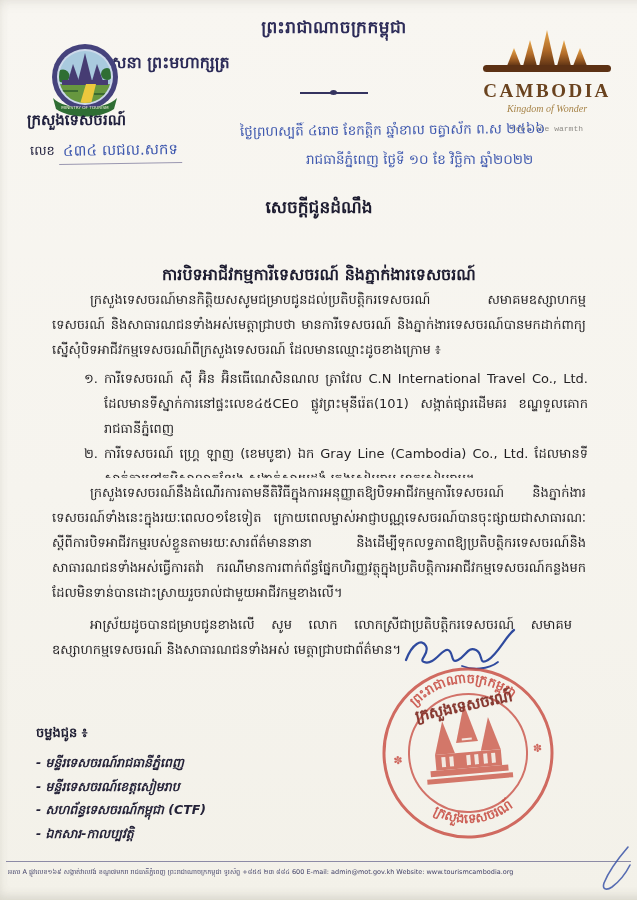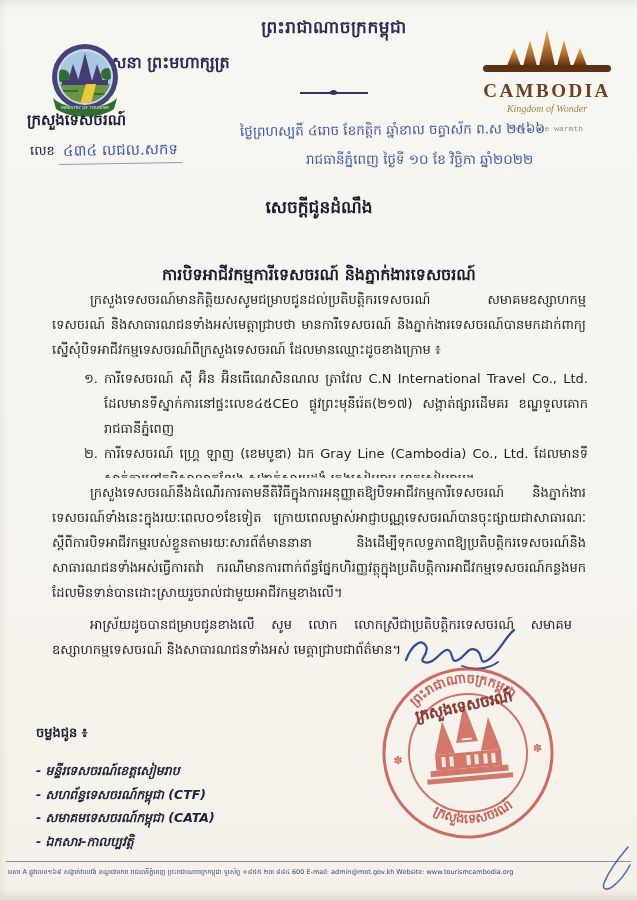--- a/index.html
+++ b/index.html
@@ -41,21 +41,21 @@
   .li-no{flex:0 0 20px;}
   .li-text{flex:1;text-align:justify;}
   
   .signature{top:626px;left:402px;width:118px;height:56px;}
   
   .stamp{top:664px;left:379px;width:178px;height:178px;transform:rotate(-5deg);opacity:.92;}
   .stamp-overlay{position:absolute;top:32px;left:4px;width:170px;text-align:center;font-size:15px;font-weight:bold;
                  color:#7e2a22;transform:rotate(-7deg);text-shadow:0 0 1px rgba(126,42,34,.5);}
   
   .cc{top:724px;left:36px;width:250px;}
-  .cc-label{font-size:13px;font-weight:bold;color:#1f1e33;margin-bottom:16px;}
+  .cc-label{font-size:13px;font-weight:bold;color:#1f1e33;margin-bottom:8px;}
   .cc-item{font-size:12.5px;line-height:23.5px;font-weight:600;color:#242238;font-style:italic;}
   
   .footer-rule{top:861px;left:6px;width:625px;height:1px;background:#8d8ba6;}
   .footer-text{top:868px;left:8px;width:622px;font-size:6.5px;color:#3f3f66;white-space:nowrap;overflow:hidden;}
   .corner-mark{top:843px;left:578px;width:56px;height:52px;}
 </style>
 </head>
 <body>
 
 <div class="page">
@@ -123,21 +123,21 @@
   <div class="abs date-civil hw">រាជធានីភ្នំពេញ ថ្ងៃទី ១០ ខែ វិច្ឆិកា ឆ្នាំ២០២២</div>
 
   <div class="abs title1">សេចក្តីជូនដំណឹង</div>
   <div class="abs title3">ការបិទអាជីវកម្មការីទេសចរណ៍ និងភ្នាក់ងារទេសចរណ៍</div>
 
   <div class="abs p p1">ក្រសួងទេសចរណ៍មានកិត្តិយសសូមជម្រាបជូនដល់ប្រតិបត្តិករទេសចរណ៍ សមាគមឧស្សាហកម្មទេសចរណ៍ និងសាធារណជនទាំងអស់មេត្តាជ្រាបថា មានការីទេសចរណ៍ និងភ្នាក់ងារទេសចរណ៍បានមកដាក់ពាក្យស្នើសុំបិទអាជីវកម្មទេសចរណ៍ពីក្រសួងទេសចរណ៍ ដែលមានឈ្មោះដូចខាងក្រោម ៖</div>
 
   <div class="abs list">
     <div class="li">
       <span class="li-no">១.</span>
-      <span class="li-text">ការីទេសចរណ៍ ស៊ី អ៊ិន អ៊ិនធើណេសិនណល ត្រាវែល C.N International Travel Co., Ltd. ដែលមានទីស្នាក់ការនៅផ្ទះលេខ៤៥CE០ ផ្លូវព្រះមុនីរ៉េត(២១៧) សង្កាត់ផ្សារដើមគរ ខណ្ឌទួលគោក រាជធានីភ្នំពេញ</span>
+      <span class="li-text">ការីទេសចរណ៍ ស៊ី អ៊ិន អ៊ិនធើណេសិនណល ត្រាវែល C.N International Travel Co., Ltd. ដែលមានទីស្នាក់ការនៅផ្ទះលេខ៤៥CE០ ផ្លូវព្រះមុនីរ៉េត(101) សង្កាត់ផ្សារដើមគរ ខណ្ឌទួលគោក រាជធានីភ្នំពេញ</span>
     </div>
     <div class="li">
       <span class="li-no">២.</span>
       <span class="li-text">ការីទេសចរណ៍ ហ្គ្រេ ឡាញ (ខេមបូឌា) ឯក Gray Line (Cambodia) Co., Ltd. ដែលមានទីស្នាក់ការនៅភូមិសាលាកន្សែង សង្កាត់ស្វាយដង្គំ ក្រុងសៀមរាប ខេត្តសៀមរាប។</span>
     </div>
   </div>
 
   <div class="abs p p2">ក្រសួងទេសចរណ៍នឹងដំណើរការតាមនីតិវិធីក្នុងការអនុញ្ញាតឱ្យបិទអាជីវកម្មការីទេសចរណ៍ និងភ្នាក់ងារទេសចរណ៍ទាំងនេះក្នុងរយៈពេល០១ខែទៀត ក្រោយពេលម្ចាស់អាជ្ញាបណ្ណទេសចរណ៍បានចុះផ្សាយជាសាធារណៈ ស្តីពីការបិទអាជីវកម្មរបស់ខ្លួនតាមរយៈសារព័ត៌មាននានា និងដើម្បីទុកលទ្ធភាពឱ្យប្រតិបត្តិករទេសចរណ៍និងសាធារណជនទាំងអស់ធ្វើការតវ៉ា ករណីមានការពាក់ព័ន្ធផ្នែកហិរញ្ញវត្ថុក្នុងប្រតិបត្តិការអាជីវកម្មទេសចរណ៍កន្លងមកដែលមិនទាន់បានដោះស្រាយរួចរាល់ជាមួយអាជីវកម្មខាងលើ។</div>
   <div class="abs p p3">អាស្រ័យដូចបានជម្រាបជូនខាងលើ សូម លោក លោកស្រីជាប្រតិបត្តិករទេសចរណ៍ សមាគមឧស្សាហកម្មទេសចរណ៍ និងសាធារណជនទាំងអស់ មេត្តាជ្រាបជាព័ត៌មាន។</div>
 
@@ -178,23 +178,23 @@
         <rect x="104" y="91" width="4" height="10"></rect>
           <rect x="112" y="91" width="4" height="10"></rect>
         <rect x="84" y="74" width="10" height="2"></rect>
       </g>
     </svg>
     <div class="stamp-overlay">ក្រសួងទេសចរណ៍</div>
   </div>
 
   <div class="abs cc">
     <div class="cc-label">ចម្លងជូន ៖</div>
+    <div class="cc-item">- មន្ទីរទេសចរណ៍រាជធានីភ្នំពេញ</div>
     <div class="cc-item">- មន្ទីរទេសចរណ៍ខេត្តសៀមរាប</div>
     <div class="cc-item">- សហព័ន្ធទេសចរណ៍កម្ពុជា (CTF)</div>
-    <div class="cc-item">- សមាគមទេសចរណ៍កម្ពុជា (CATA)</div>
     <div class="cc-item">- ឯកសារ-កាលប្បវត្តិ</div>
   </div>
 
   <div class="abs footer-rule"></div>
   <div class="abs footer-text">អគារ A ផ្លូវលេខ១៦៩ សង្កាត់វាលវង់ ខណ្ឌ៧មករា រាជធានីភ្នំពេញ ព្រះរាជាណាចក្រកម្ពុជា ទូរស័ព្ទ +៨៥៥ ២៣ ៨៨៤ 600 E-mail: admin@mot.gov.kh Website: www.tourismcambodia.org</div>
 
   <svg class="abs corner-mark" viewBox="0 0 56 52">
     <path d="M50,4 C38,18 30,30 26,40 C24,46 28,48 34,44 C42,38 48,30 52,22" fill="none" stroke="#3b55a8" stroke-width="1.6" stroke-linecap="round" opacity=".85"></path>
   </svg>
 

